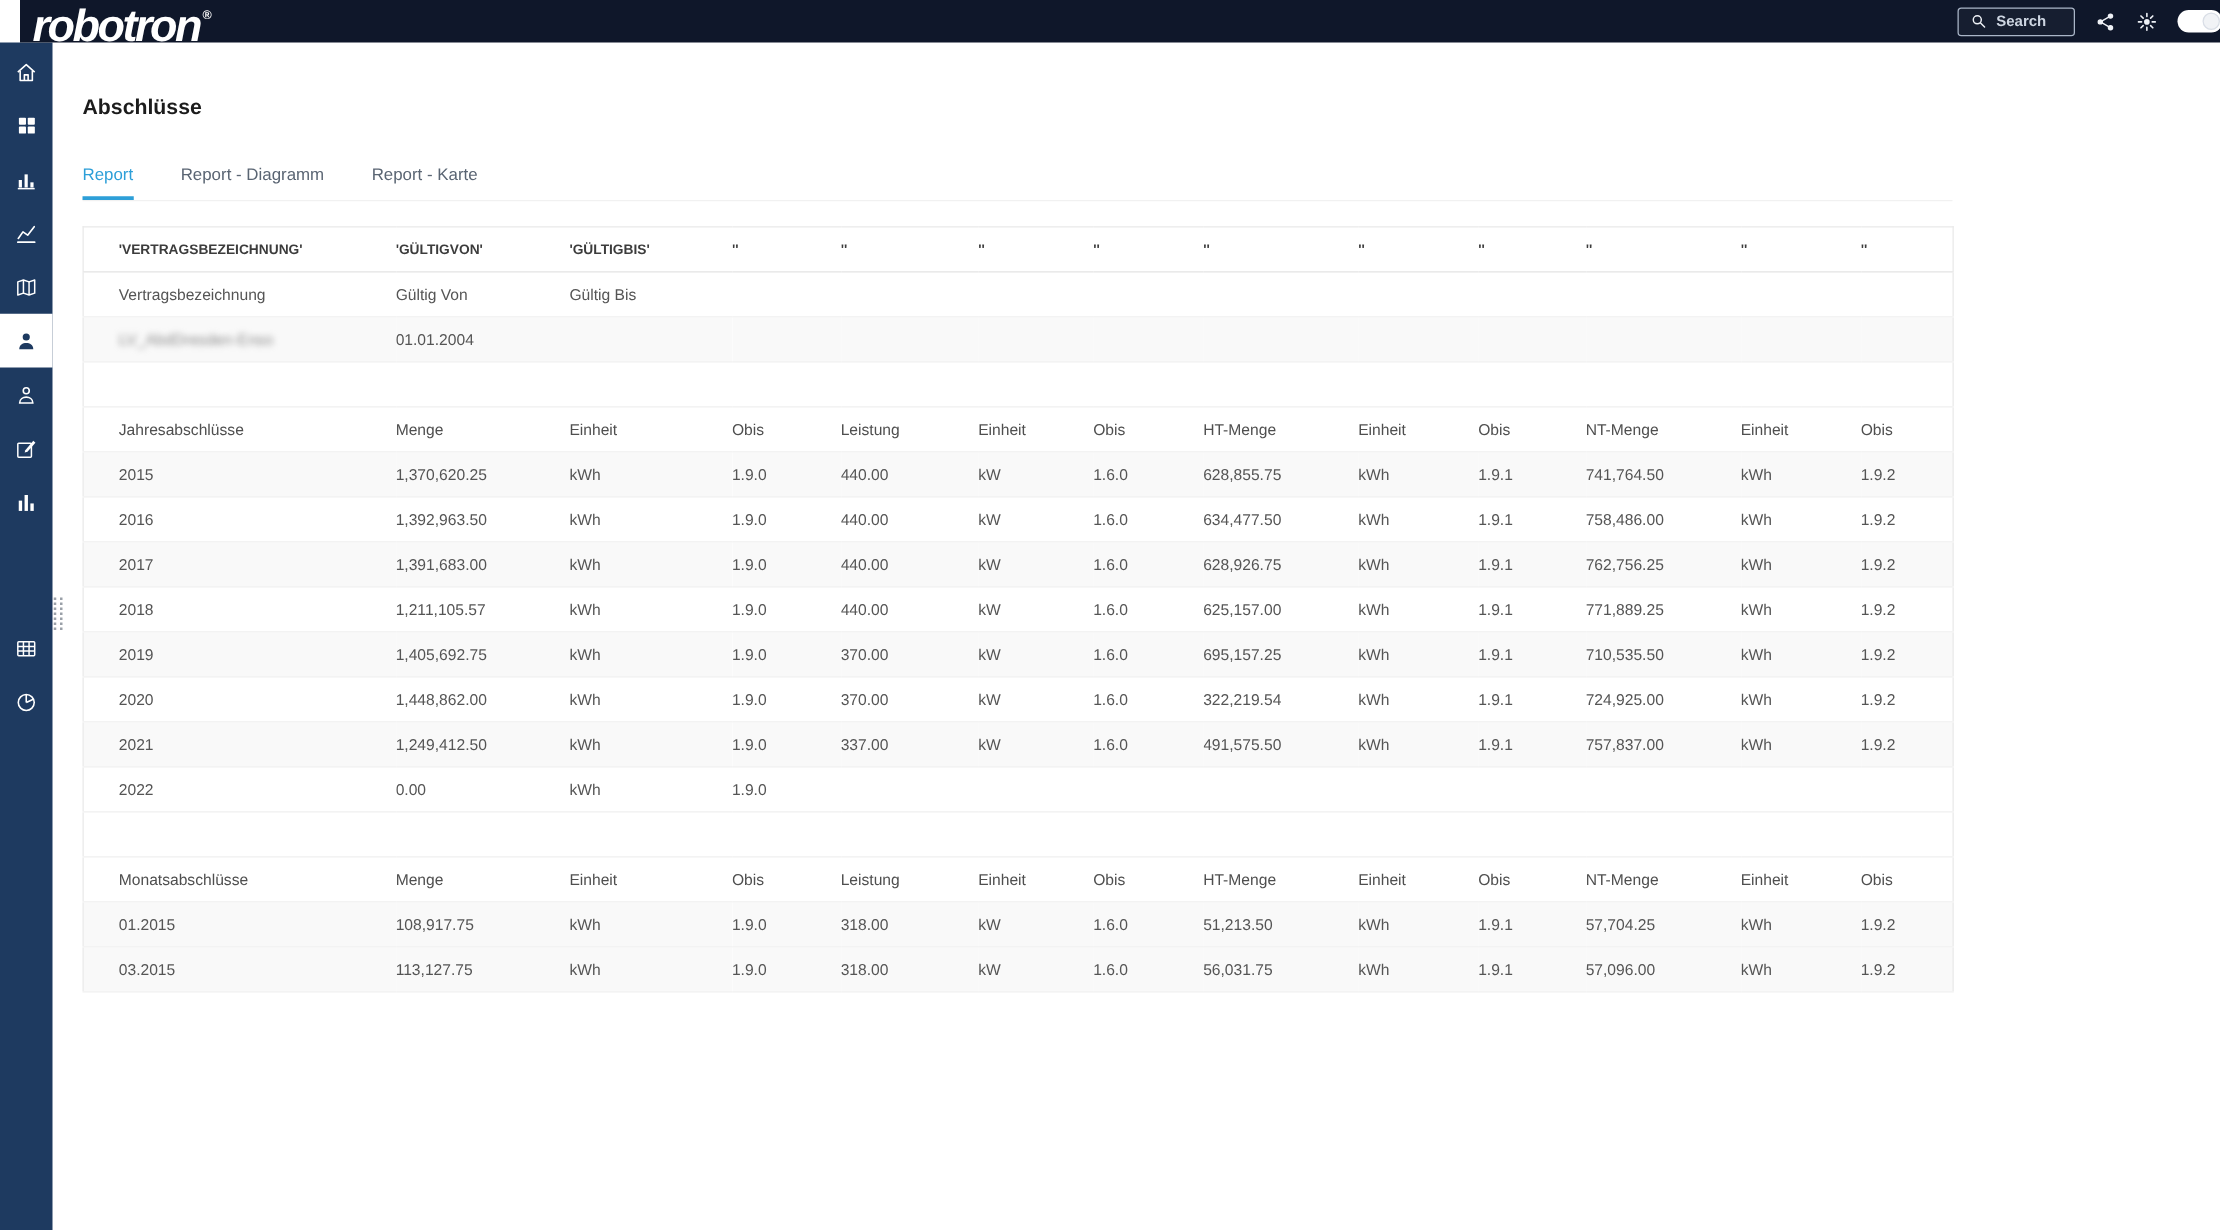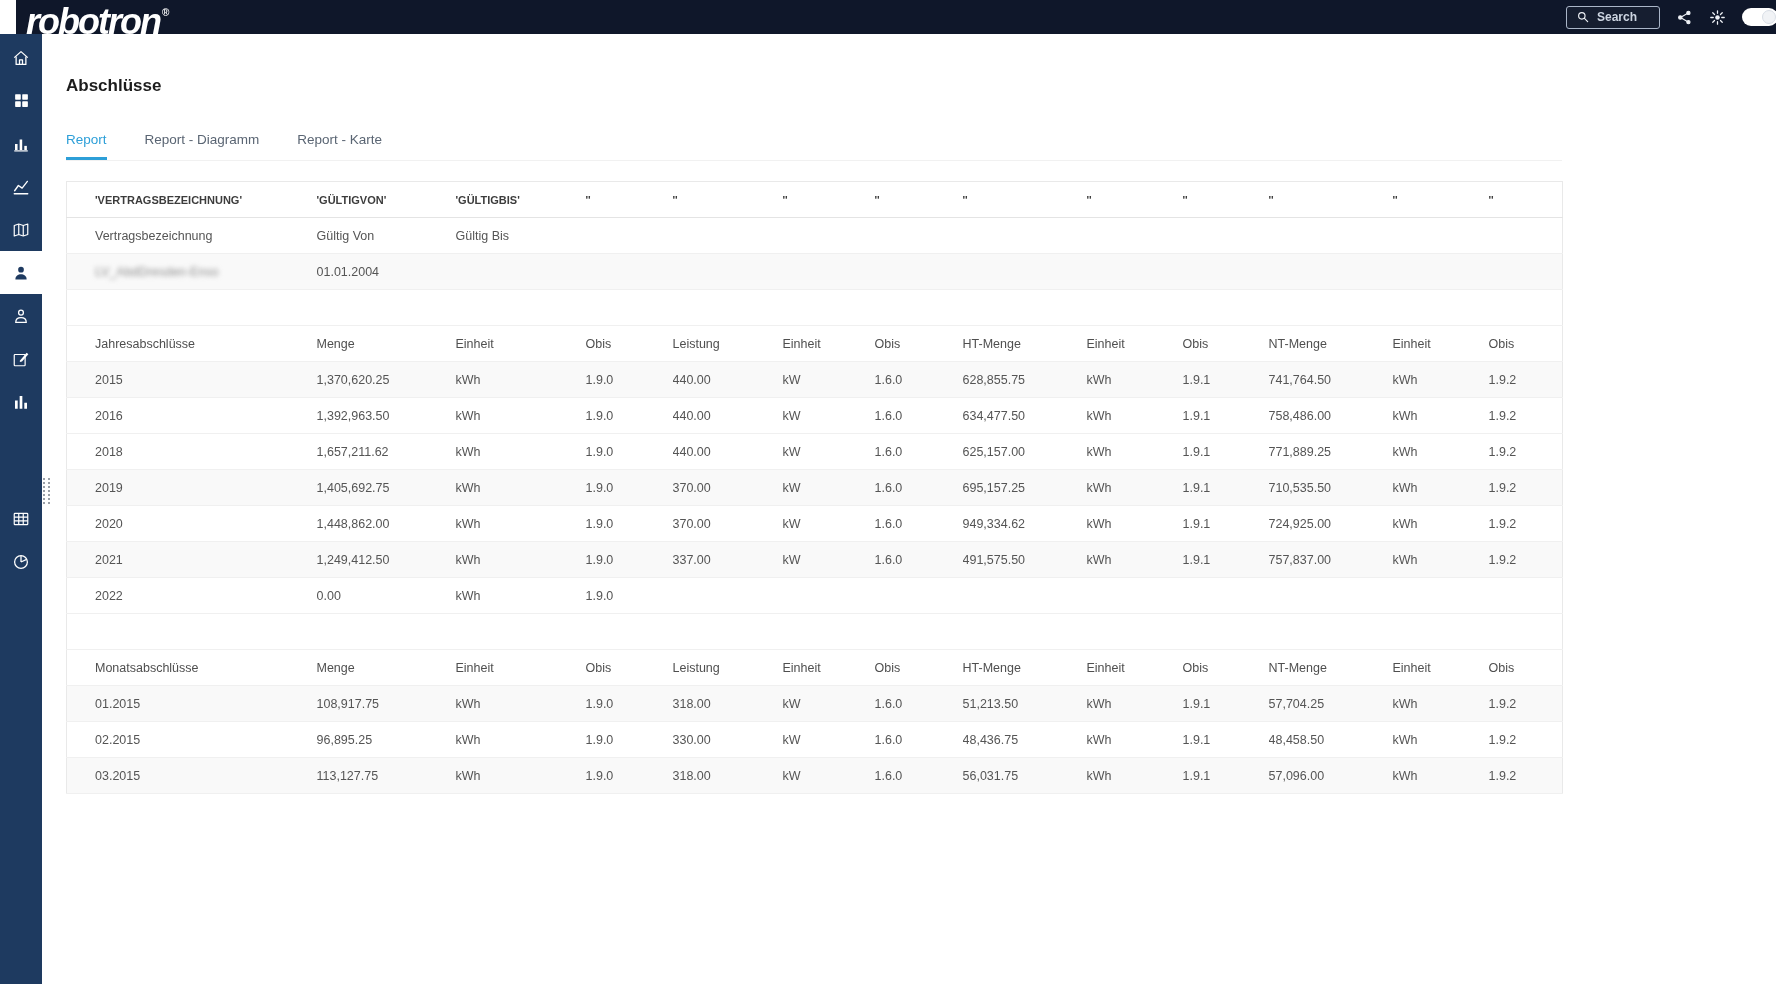--- a/index.html
+++ b/index.html
@@ -344,23 +344,38 @@
           <td>440.00</td>
           <td>kW</td>
           <td>1.6.0</td>
           <td>634,477.50</td>
           <td>kWh</td>
           <td>1.9.1</td>
           <td>758,486.00</td>
           <td>kWh</td>
           <td>1.9.2</td>
         </tr>
+        <tr class="data shaded">
+          <td>2017</td>
+          <td>1,391,683.00</td>
+          <td>kWh</td>
+          <td>1.9.0</td>
+          <td>440.00</td>
+          <td>kW</td>
+          <td>1.6.0</td>
+          <td>628,926.75</td>
+          <td>kWh</td>
+          <td>1.9.1</td>
+          <td>762,756.25</td>
+          <td>kWh</td>
+          <td>1.9.2</td>
+        </tr>
         <tr class="data">
           <td>2018</td>
-          <td>1,657,211.62</td>
+          <td>1,211,105.57</td>
           <td>kWh</td>
           <td>1.9.0</td>
           <td>440.00</td>
           <td>kW</td>
           <td>1.6.0</td>
           <td>625,157.00</td>
           <td>kWh</td>
           <td>1.9.1</td>
           <td>771,889.25</td>
           <td>kWh</td>
@@ -382,21 +397,21 @@
           <td>1.9.2</td>
         </tr>
         <tr class="data">
           <td>2020</td>
           <td>1,448,862.00</td>
           <td>kWh</td>
           <td>1.9.0</td>
           <td>370.00</td>
           <td>kW</td>
           <td>1.6.0</td>
-          <td>949,334.62</td>
+          <td>322,219.54</td>
           <td>kWh</td>
           <td>1.9.1</td>
           <td>724,925.00</td>
           <td>kWh</td>
           <td>1.9.2</td>
         </tr>
         <tr class="data shaded">
           <td>2021</td>
           <td>1,249,412.50</td>
           <td>kWh</td>
@@ -464,35 +479,20 @@
           <td>318.00</td>
           <td>kW</td>
           <td>1.6.0</td>
           <td>51,213.50</td>
           <td>kWh</td>
           <td>1.9.1</td>
           <td>57,704.25</td>
           <td>kWh</td>
           <td>1.9.2</td>
         </tr>
-        <tr class="data">
-          <td>02.2015</td>
-          <td>96,895.25</td>
-          <td>kWh</td>
-          <td>1.9.0</td>
-          <td>330.00</td>
-          <td>kW</td>
-          <td>1.6.0</td>
-          <td>48,436.75</td>
-          <td>kWh</td>
-          <td>1.9.1</td>
-          <td>48,458.50</td>
-          <td>kWh</td>
-          <td>1.9.2</td>
-        </tr>
         <tr class="data shaded">
           <td>03.2015</td>
           <td>113,127.75</td>
           <td>kWh</td>
           <td>1.9.0</td>
           <td>318.00</td>
           <td>kW</td>
           <td>1.6.0</td>
           <td>56,031.75</td>
           <td>kWh</td>

